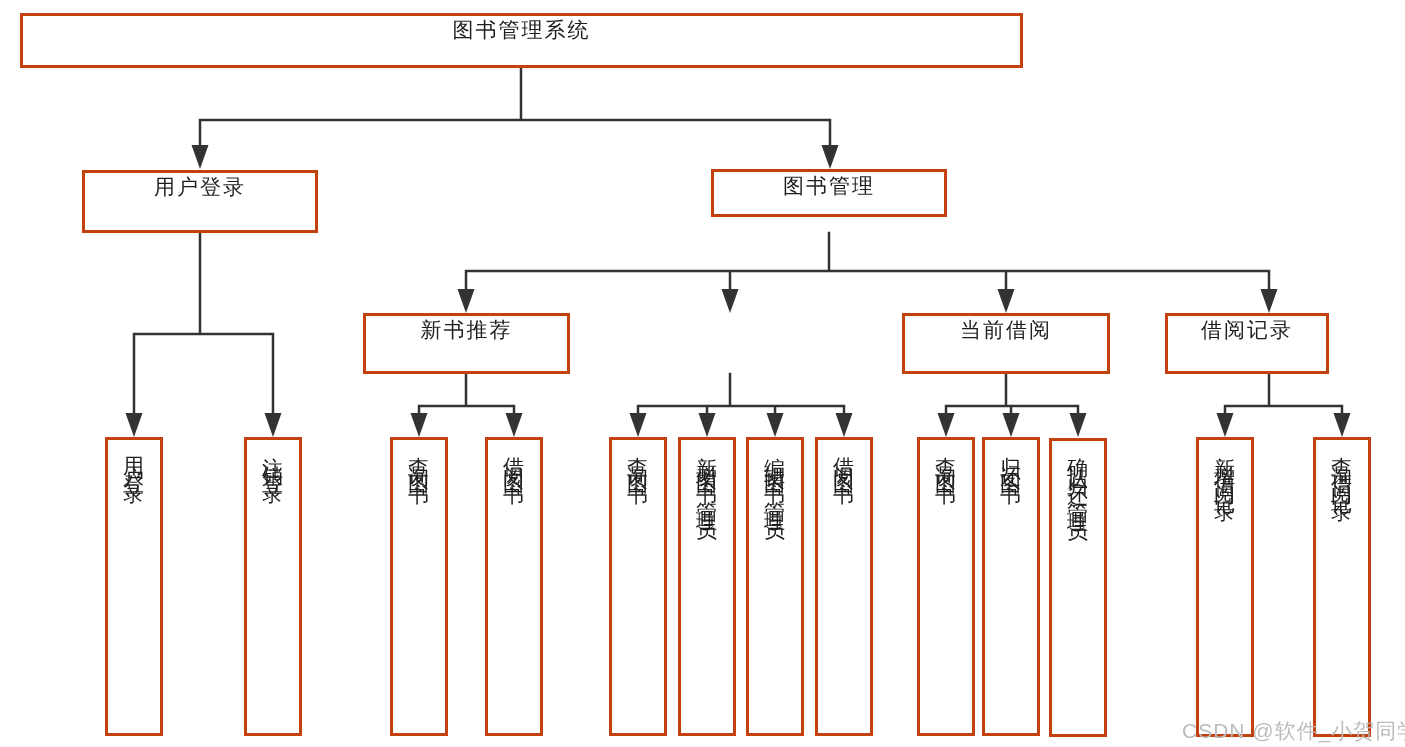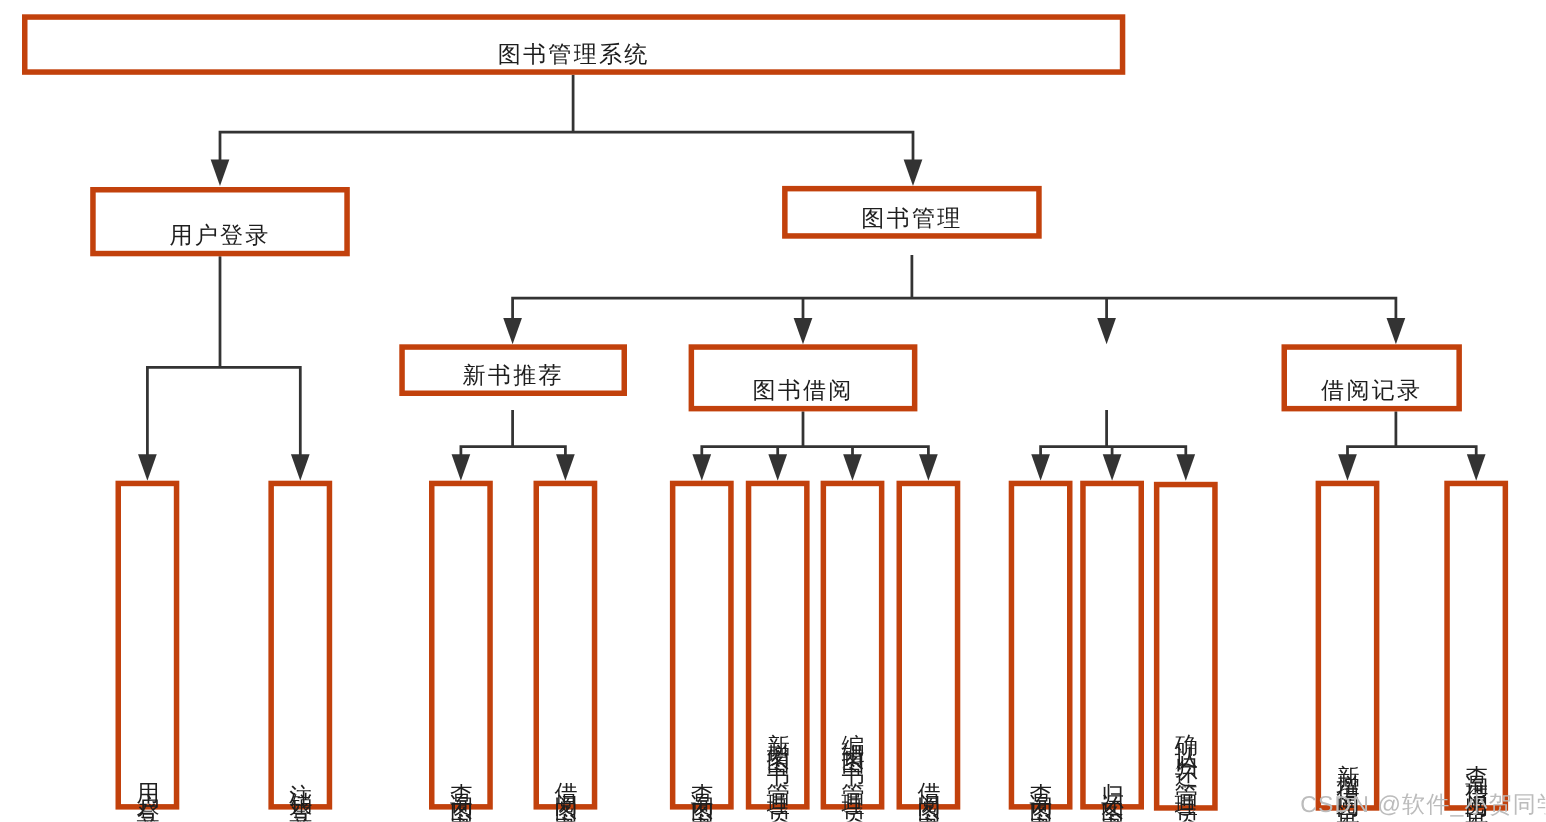--- a/index.html
+++ b/index.html
@@ -9,23 +9,23 @@
     height: 747px;
     background: #ffffff;
     overflow: hidden;
     font-family: "Liberation Sans", sans-serif;
   }
   .wires { position: absolute; left: 0; top: 0; }
   .box {
     position: absolute;
     box-sizing: border-box;
     background: #ffffff;
-    border: 5px solid #c2410c;
+    border: 3px solid #c2410c;
     display: flex;
-    align-items: flex-end;
+    align-items: flex-start;
     justify-content: center;
   }
   .hbox .lbl {
     font-size: 21px;
     color: #1e1e1e;
     letter-spacing: 2px;
     white-space: nowrap;
   }
   .vbox .lbl {
     writing-mode: vertical-rl;
@@ -89,25 +89,25 @@
     <span class="lbl">图书管理系统</span>
   </div>
 
   <div class="box hbox" style="left:82px;top:170px;width:236px;height:63px">
     <span class="lbl">用户登录</span>
   </div>
   <div class="box hbox" style="left:711px;top:169px;width:236px;height:48px">
     <span class="lbl">图书管理</span>
   </div>
 
-  <div class="box hbox" style="left:363px;top:313px;width:207px;height:47px">
+  <div class="box hbox" style="left:363px;top:313px;width:207px;height:61px">
     <span class="lbl">新书推荐</span>
   </div>
-  <div class="box hbox" style="left:626px;top:313px;width:208px;height:61px">
-    <span class="lbl">图书借阅</span>
+  <div class="box hbox" style="left:902px;top:313px;width:208px;height:61px">
+    <span class="lbl">当前借阅</span>
   </div>
   <div class="box hbox" style="left:1165px;top:313px;width:164px;height:61px">
     <span class="lbl">借阅记录</span>
   </div>
 
   <div class="box vbox" style="left:105px;top:437px;width:58px;height:299px">
     <span class="lbl">用户登录</span>
   </div>
   <div class="box vbox" style="left:244px;top:437px;width:58px;height:299px">
     <span class="lbl">注销登录</span>

